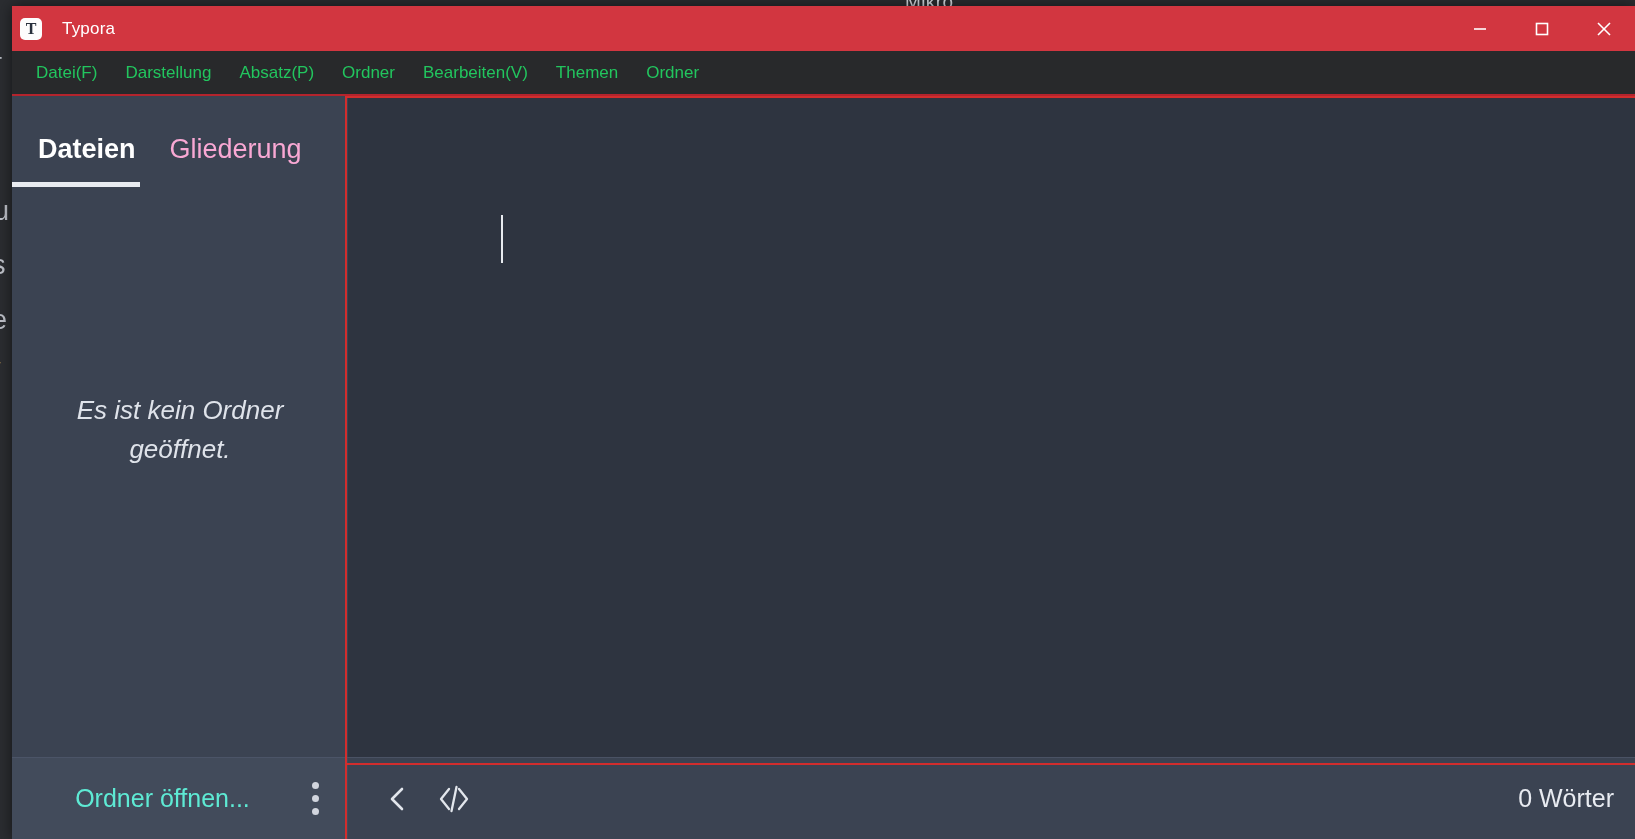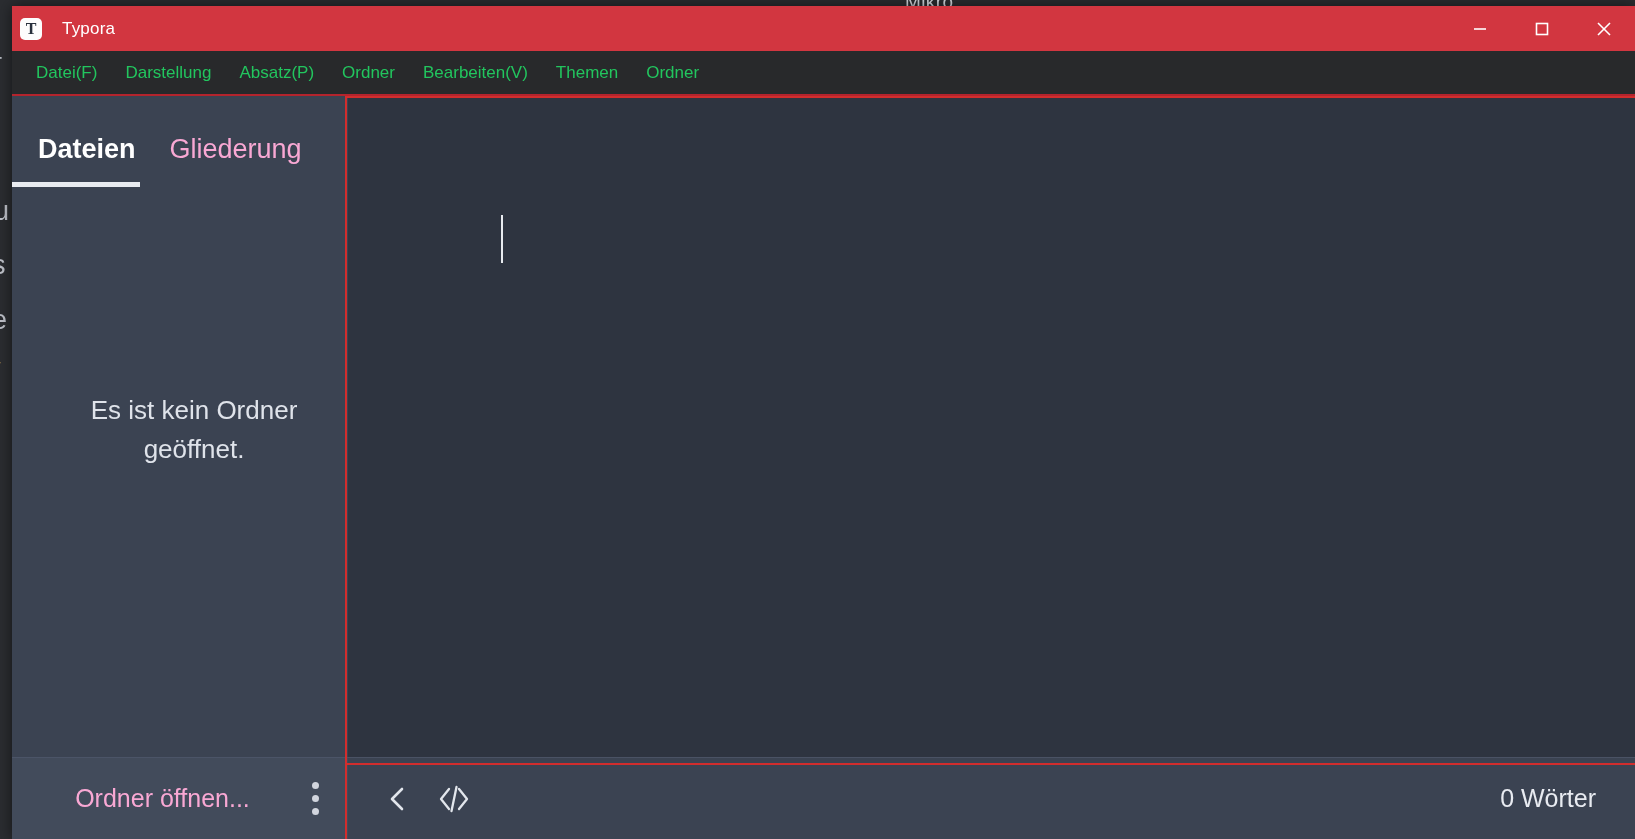--- a/index.html
+++ b/index.html
@@ -117,42 +117,43 @@
     font-weight:bold;
   }
   .side-tab.active::after {
     content:"";
     position:absolute;
     left:-26px; right:-4px; bottom:-14px;
     height:5px; background:#e9ecf1;
   }
   #sidebar-body {
     flex:1 1 auto;
-    display:flex; align-items:center; justify-content:flex-end;
+    display:flex; align-items:center; justify-content:center;
     padding:0 24px 70px 24px;
+    font-style:italic;
   }
   #empty-msg {
     color:#dfe3ea;
     font-size:26px;
     line-height:1.5;
     text-align:center;
     max-width:260px;
   }
   #sidebar-footer {
     flex:0 0 82px;
     background:#424b5b;
     border-top:1px solid #4b5467;
     display:flex; align-items:center;
     padding:0 16px 0 0;
     position:relative;
   }
   #open-folder-btn {
     flex:1 1 auto;
     text-align:center;
-    color:#f9a8d4;
+    color:#5eead4;
     font-size:25px;
     padding-left:15px;
     white-space:nowrap;
   }
   #kebab-btn {
     width:34px; height:44px;
     display:flex; flex-direction:column;
     align-items:center; justify-content:center;
     gap:6px;
   }
@@ -178,21 +179,21 @@
     position:absolute;
     left:153px; top:119px;
     width:2px; height:48px;
     background:#e8ebf0;
   }
   #statusbar {
     flex:0 0 82px;
     background:#3b4352;
     border-top:1px solid #4a5264;
     display:flex; align-items:center;
-    padding:0 39px 0 22px;
+    padding:0 21px 0 22px;
   }
   .sb-icon {
     width:56px; height:52px;
     display:flex; align-items:center; justify-content:center;
     color:#e2e6ec;
   }
   #word-count {
     margin-left:auto;
     color:#e8ebf1;
     font-size:25px;

